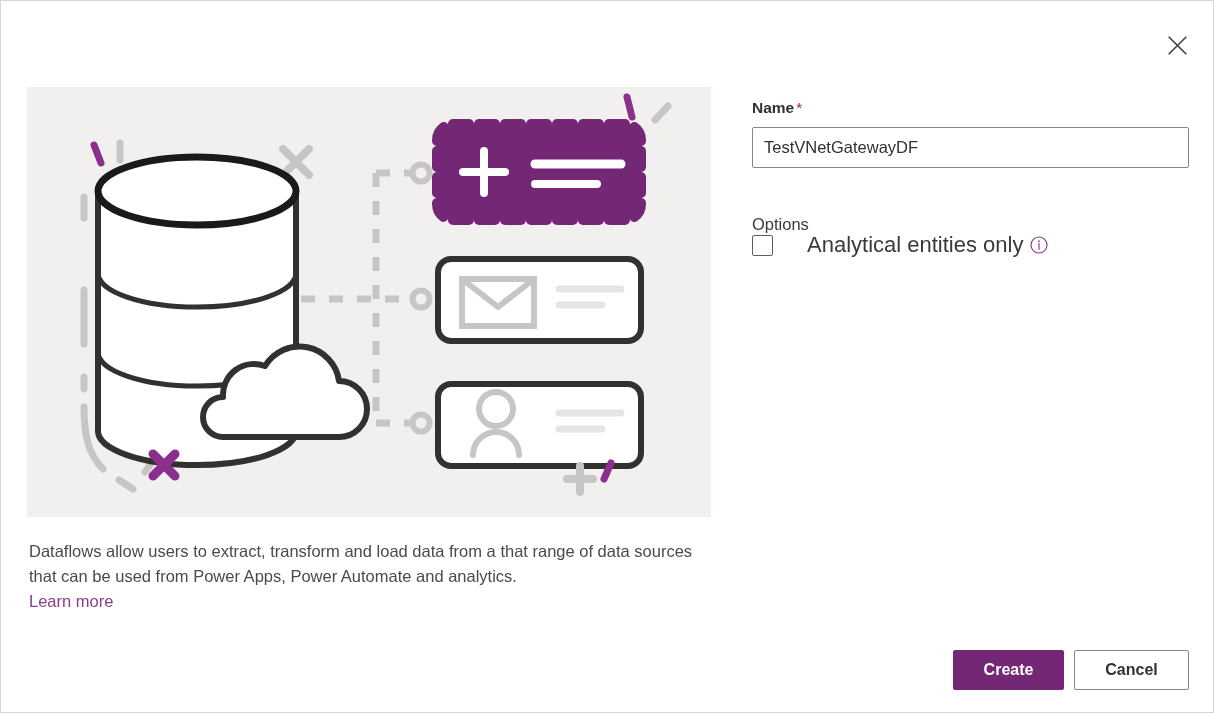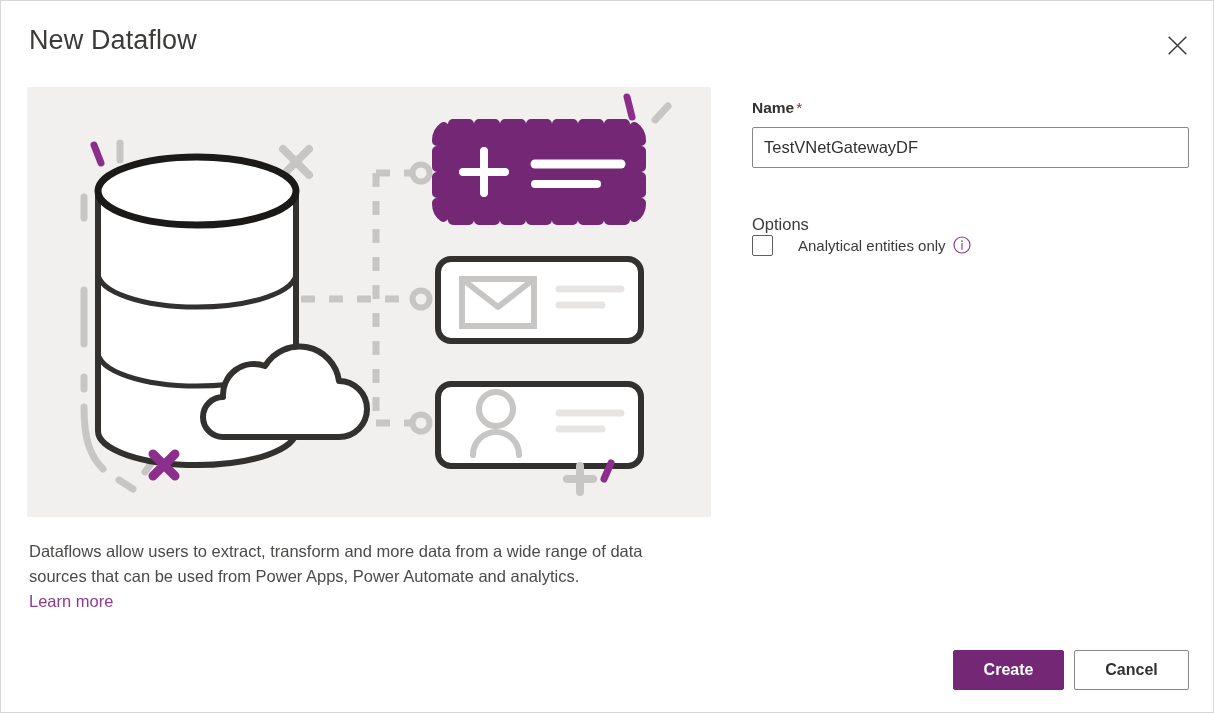--- a/index.html
+++ b/index.html
@@ -124,23 +124,23 @@
     width: 21px; height: 21px;
     border: 1px solid #605e5c;
     border-radius: 2px;
     background: #ffffff;
     cursor: pointer;
     flex: 0 0 auto;
     position: relative;
     padding: 0;
   }
   #analytical-label {
-    font-size: 15px;
+    font-size: 22px;
     color: #3b3a39;
-    margin-left: 25px;
+    margin-left: 34px;
     cursor: pointer;
     white-space: nowrap;
   }
   #info-icon {
     margin-left: 7px;
     display: inline-flex;
     align-items: center;
     cursor: pointer;
   }
 
@@ -173,21 +173,20 @@
     color: #323130;
     border: 1px solid #8a8886;
   }
 </style>
 </head>
 <body>
 
 <div id="dialog">
 
   <div id="header">
-    <div id="dialog-title">New Dataflow</div>
     <button id="close-button" aria-label="Close">
       <span>
         <svg width="21" height="21" viewBox="0 0 21 21">
           <path d="M2.2 2.2 L18.8 18.8 M18.8 2.2 L2.2 18.8" stroke="#3b3a39" stroke-width="1.5" fill="none" stroke-linecap="square"></path>
         </svg>
       </span>
     </button>
   </div>
 
   <div id="illustration-panel">
@@ -288,21 +287,21 @@
 
       <g stroke="#c8c6c4" stroke-width="8" stroke-linecap="round">
         <line x1="540" y1="392" x2="566" y2="392"></line>
         <line x1="553" y1="379" x2="553" y2="405"></line>
       </g>
       <line x1="577" y1="392" x2="584" y2="376" stroke="#8c2f8c" stroke-width="7" stroke-linecap="round"></line>
     </svg>
   </div>
 
   <div id="description">
-    <span>Dataflows allow users to extract, transform and more data from a wide range of data sources that can be used from Power Apps, Power Automate and analytics.</span><br>
+    <span>Dataflows allow users to extract, transform and load data from a that range of data sources that can be used from Power Apps, Power Automate and analytics.</span><br>
     <a id="learn-more" href="#">Learn more</a>
   </div>
 
   <div id="form-panel">
 
     <div id="name-label-row">
       <span class="field-label" style="display:inline;text-align:right;">Name</span><span class="required-star">*</span>
     </div>
 
     <input id="name-input" type="text" value="TestVNetGatewayDF" style="">

